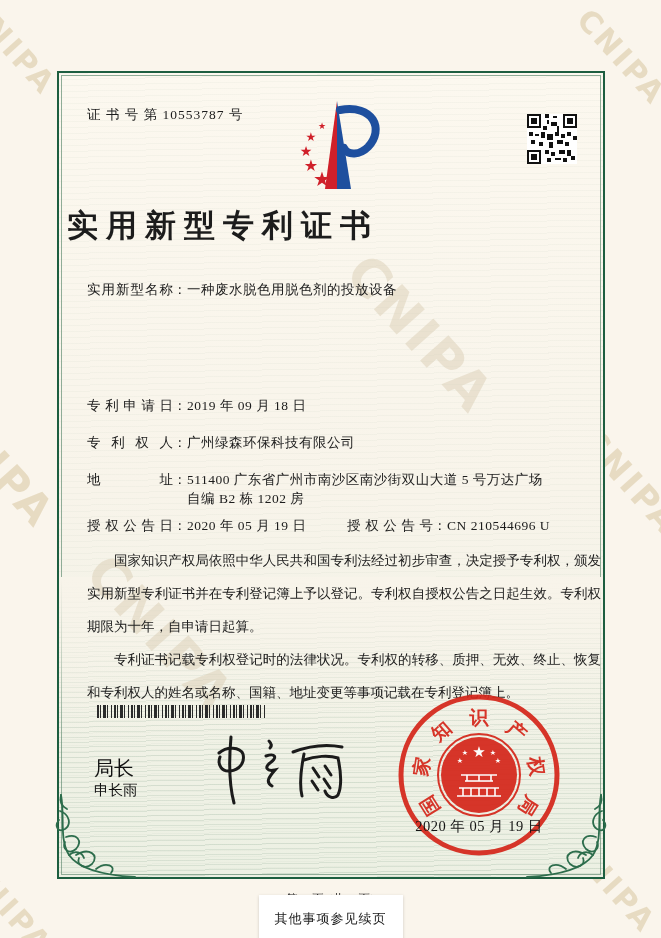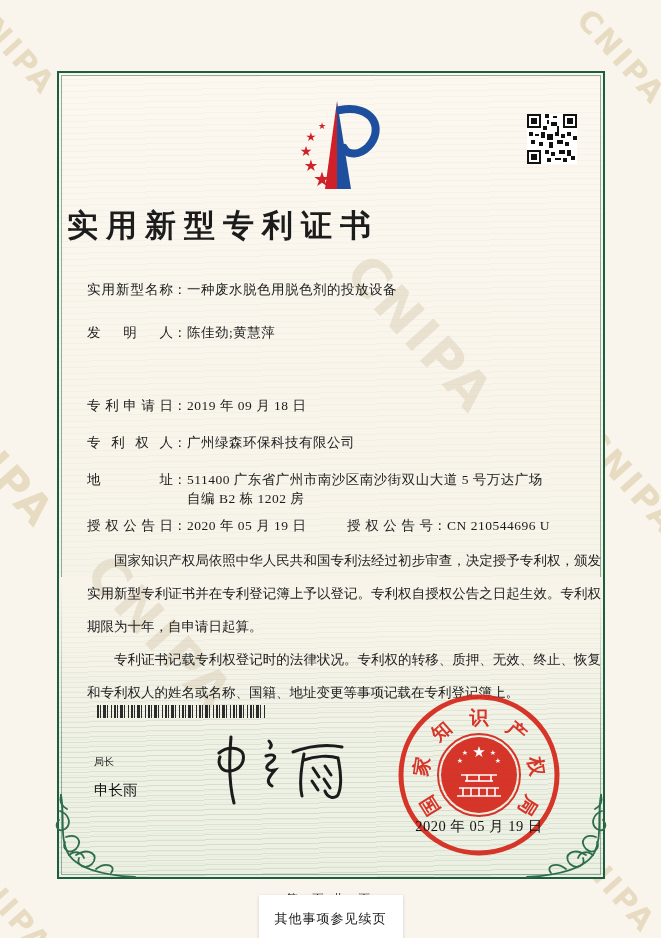--- a/index.html
+++ b/index.html
@@ -77,21 +77,21 @@
   
   .barcode{
     left:38px;top:632px;width:170px;height:13px;
     background:repeating-linear-gradient(90deg,
       #2b2b2b 0 2px,transparent 2px 3px,
       #2b2b2b 3px 4px,transparent 4px 6px,
       #2b2b2b 6px 9px,transparent 9px 10px,
       #2b2b2b 10px 11px,transparent 11px 14px,
       #2b2b2b 14px 15px,transparent 15px 17px);
   }
-  .officer-title{left:35px;top:682px;font-size:10px;font-family:"Liberation Sans","DejaVu Sans",sans-serif;color:#111;}
+  .officer-title{left:35px;top:682px;font-size:20px;font-family:"Liberation Sans","DejaVu Sans",sans-serif;color:#111;}
   .officer-name{left:35px;top:708px;font-size:14.5px;font-family:"Liberation Sans","DejaVu Sans",sans-serif;color:#111;}
   .signature{left:150px;top:656px;}
   .seal{left:336px;top:618px;}
   .seal-date{
     left:336px;top:744px;width:168px;text-align:center;
     font-size:14.5px;color:#141414;letter-spacing:0.5px;z-index:5;
   }
   .page-number{left:0;top:786px;width:100%;text-align:center;font-size:11px;letter-spacing:1px;margin-top:32px;}
   .flourish{position:absolute;pointer-events:none;}
   .flourish.left{left:-4px;bottom:-6px;}
@@ -116,20 +116,21 @@
 <div class="wm" style="left:-18px;top:852px;font-size:30px;">CNIPA</div>
 
 <div class="frame">
   <div class="frame-inner-line"></div>
   <div class="waves-top"></div>
   <div class="waves"></div>
 
   <div class="wm wm-inner" style="left:320px;top:170px;font-size:52px;">CNIPA</div>
   <div class="wm wm-inner" style="left:60px;top:470px;font-size:52px;">CNIPA</div>
 
+  <div class="abs cert-no">证 书 号 第 10553787 号</div>
 
   <svg class="abs logo" width="104" height="96" viewBox="0 0 104 96" style="overflow:visible;">
     <path d="M52,2 L40,90 L52,90 Z" fill="#d0202a"></path>
     <path d="M52,2 L66,90 L52,90 Z" fill="#1e4f9e"></path>
     <path d="M55,11 C88,5 100,30 83,48 C75,56 63,57 59,49" fill="none" stroke="#1e4f9e" stroke-width="8" stroke-linecap="round"></path>
     <g fill="#d0202a" font-family="DejaVu Sans, sans-serif" text-anchor="middle">
       <text x="37" y="30" font-size="9">★</text>
       <text x="26" y="42" font-size="12">★</text>
       <text x="21" y="57" font-size="14">★</text>
       <text x="26" y="72" font-size="16">★</text>
@@ -177,23 +178,20 @@
         <rect x="18" y="22" width="2" height="2"></rect>
         <rect x="22" y="21" width="2" height="2"></rect>
     </g>
   </svg>
 
   <div class="abs title">实用新型专利证书</div>
 
   <div class="field-row" style="top:207px;">
     <span class="flabel">实用新型名称</span><span class="fcolon">：</span><span class="fvalue">一种废水脱色用脱色剂的投放设备</span>
   </div>
-  <div class="field-row" style="top:250px;">
-    <span class="flabel">发明人</span><span class="fcolon">：</span><span class="fvalue">陈佳劲;黄慧萍</span>
-  </div>
   <div class="field-row" style="top:323px;">
     <span class="flabel">专利申请日</span><span class="fcolon">：</span><span class="fvalue">2019 年 09 月 18 日</span>
   </div>
   <div class="field-row" style="top:360px;">
     <span class="flabel">专利权人</span><span class="fcolon">：</span><span class="fvalue">广州绿森环保科技有限公司</span>
   </div>
   <div class="field-row" style="top:397px;">
     <span class="flabel">地址</span><span class="fcolon">：</span><span class="fvalue">511400 广东省广州市南沙区南沙街双山大道 5 号万达广场</span>
     <div class="fline2">自编 B2 栋 1202 房</div>
   </div>

